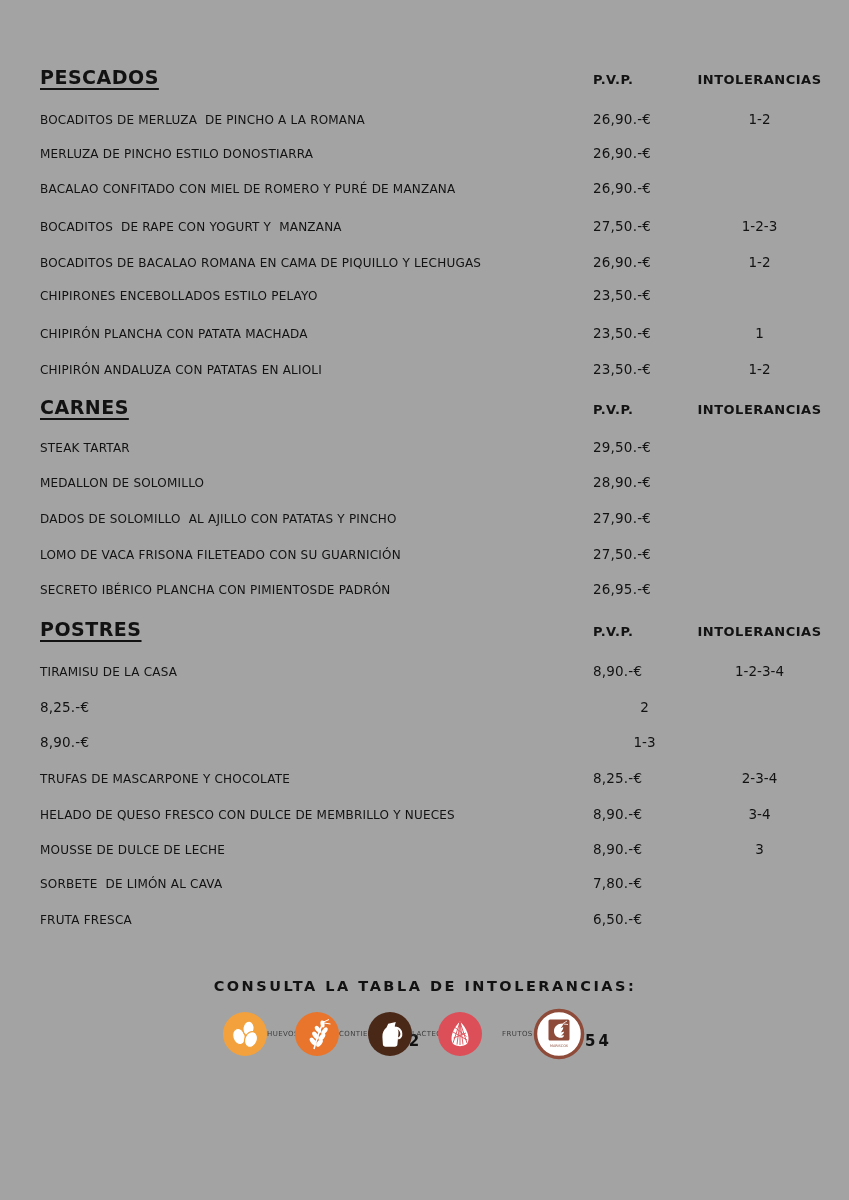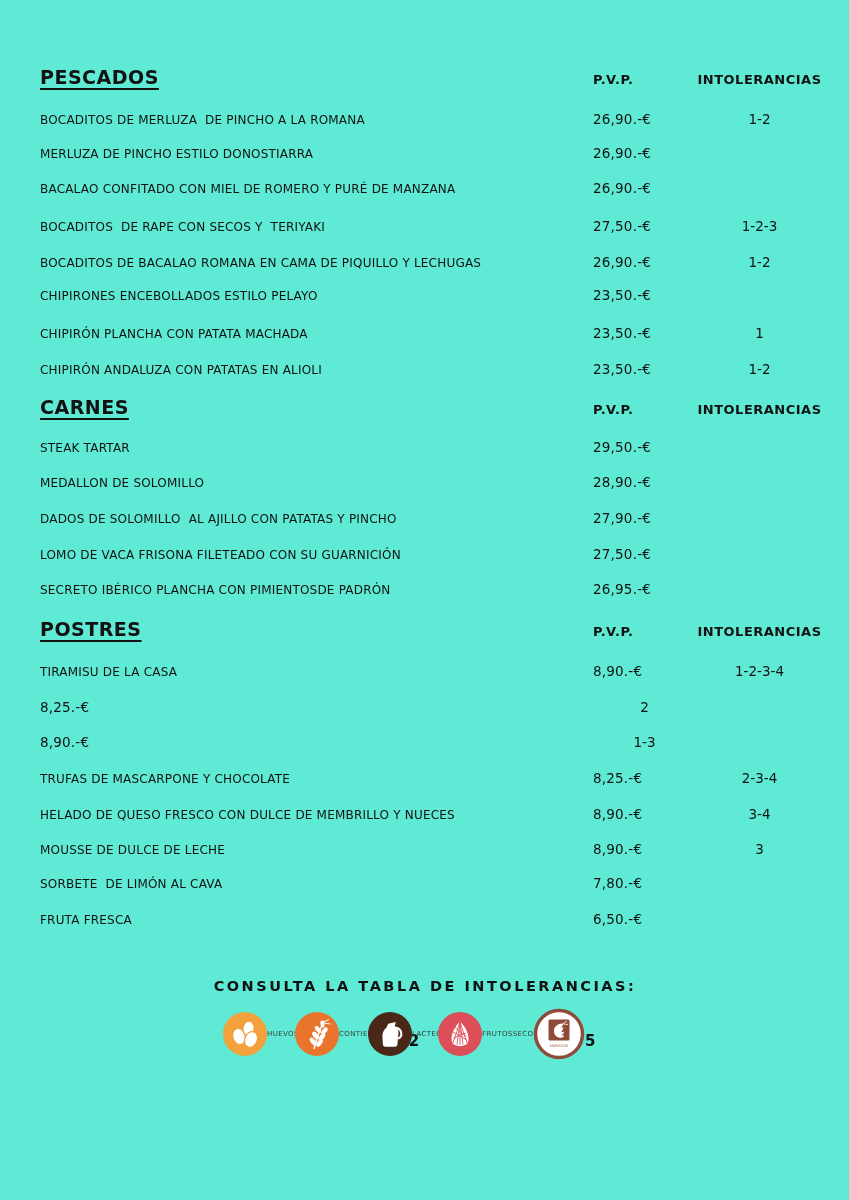--- a/index.html
+++ b/index.html
@@ -1,20 +1,20 @@
 <!DOCTYPE html>
 <html><head>
 <meta charset="utf-8">
 <style>
   * { margin: 0; padding: 0; box-sizing: border-box; }
   html, body { background: #ffffff; }
   body { width: 849px; height: 1200px; position: relative; overflow: hidden;
          font-family: "DejaVu Sans", "Liberation Sans", sans-serif; color: #121212; }
 
-  .page { position: absolute; inset: 0; background: #5eead4; padding-left: 40px; }
+  .page { position: absolute; inset: 0; background: #a3a3a3; padding-left: 40px; }
 
   
   .menu { position: absolute; left: 40px; top: 63px; width: 783px; }
   .row { display: grid; grid-template-columns: 553px 103px 127px; align-items: baseline; }
   .header-row { height: 44px; padding-top: 3px; }
   .item-row { height: 35.7px; padding-top: 2px; }
 
   .section-title { font-size: 19px; font-weight: bold; letter-spacing: 0.5px;
                    text-decoration: underline; text-underline-offset: 4px;
                    text-decoration-thickness: 1.5px; white-space: pre; }
@@ -27,21 +27,21 @@
   
   .legend-heading { position: absolute; left: 170px; top: 978px; width: 510px;
                     text-align: center; font-size: 14.5px; font-weight: bold;
                     letter-spacing: 2.5px; }
   .allergens { position: absolute; left: 0; top: 1006px; width: 849px; height: 100px; }
   .allergen { position: absolute; width: 64px; display: flex; flex-direction: row;
               align-items: center; text-align: center; }
   .allergen:nth-child(1) { left: 223px; }
   .allergen:nth-child(2) { left: 295px; }
   .allergen:nth-child(3) { left: 368px; }
-  .allergen:nth-child(4) { left: 438px; }
+  .allergen:nth-child(4) { left: 438px; gap: 20px; }
   .allergen:nth-child(5) { left: 533px; }
   .icon-wrap { height: 56px; display: flex; align-items: center; justify-content: center; }
   .allergen-label { font-size: 7px; line-height: 9px; color: #3c3c3c;
                     letter-spacing: 0.4px; min-height: 9px; }
   .allergen-number { margin-top: 14px; font-size: 15px; font-weight: bold; color: #111; }
 </style>
 </head>
 <body>
 
 <div class="page">
@@ -66,21 +66,21 @@
     <div class="cell intol-cell"><span class="intol-val"></span></div>
   </div>
 
   <div class="row item-row">
     <div class="cell name-cell">BACALAO CONFITADO CON MIEL DE ROMERO Y PURÉ DE MANZANA</div>
     <div class="cell price-cell">26,90.-€</div>
     <div class="cell intol-cell"><span class="intol-val"></span></div>
   </div>
 
   <div class="row item-row">
-    <div class="cell name-cell">BOCADITOS  DE RAPE CON SECOS Y  TERIYAKI</div>
+    <div class="cell name-cell">BOCADITOS  DE RAPE CON YOGURT Y  MANZANA</div>
     <div class="cell price-cell">27,50.-€</div>
     <div class="cell intol-cell"><span class="intol-val">1-2-3</span></div>
   </div>
 
   <div class="row item-row">
     <div class="cell name-cell">BOCADITOS DE BACALAO ROMANA EN CAMA DE PIQUILLO Y LECHUGAS</div>
     <div class="cell price-cell">26,90.-€</div>
     <div class="cell intol-cell"><span class="intol-val">1-2</span></div>
   </div>
 

